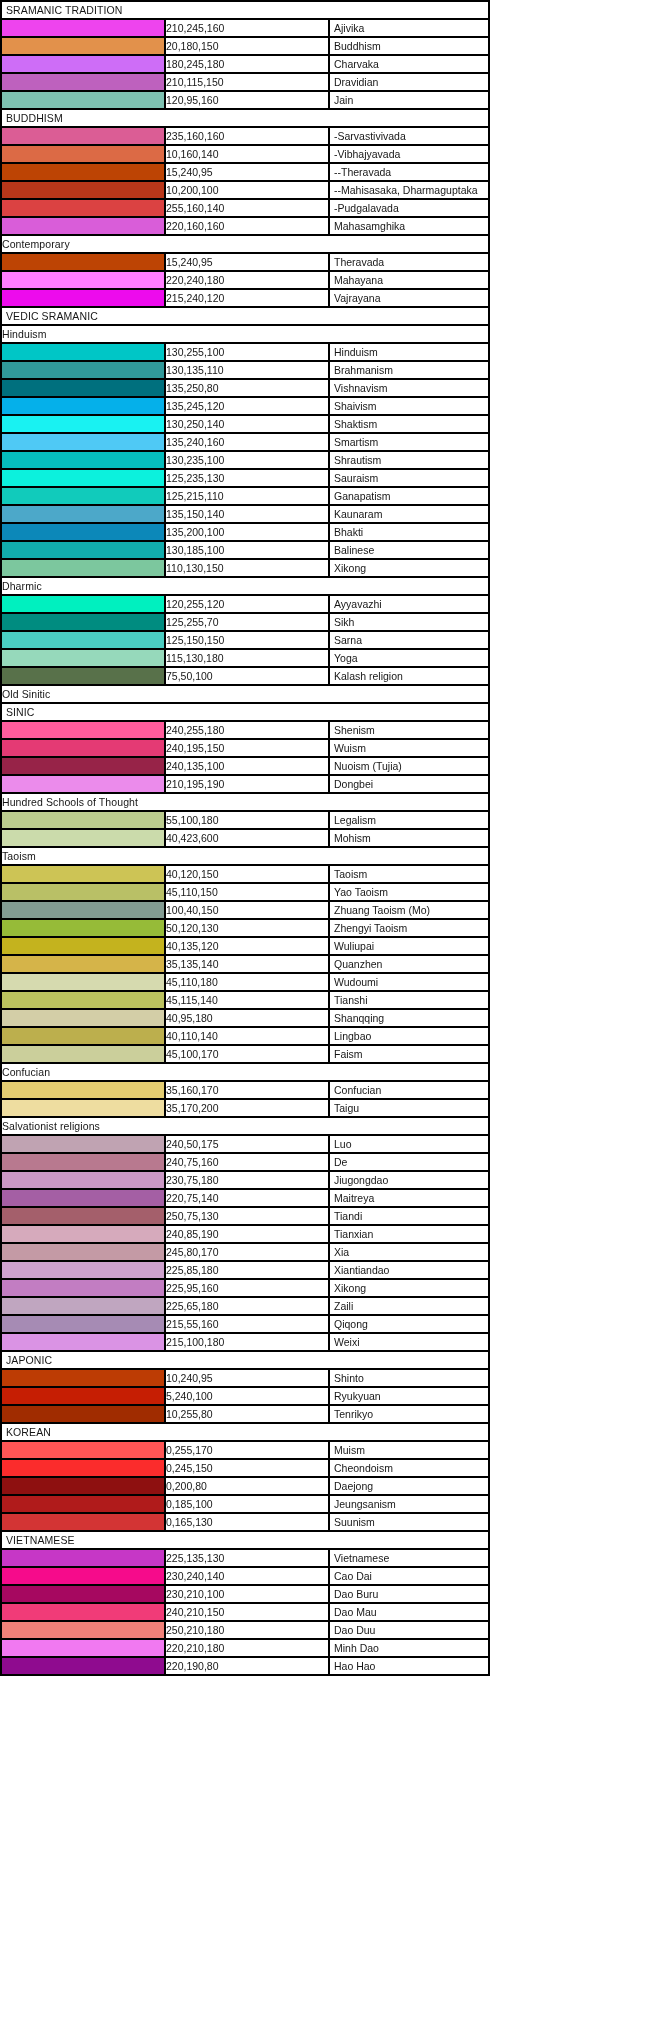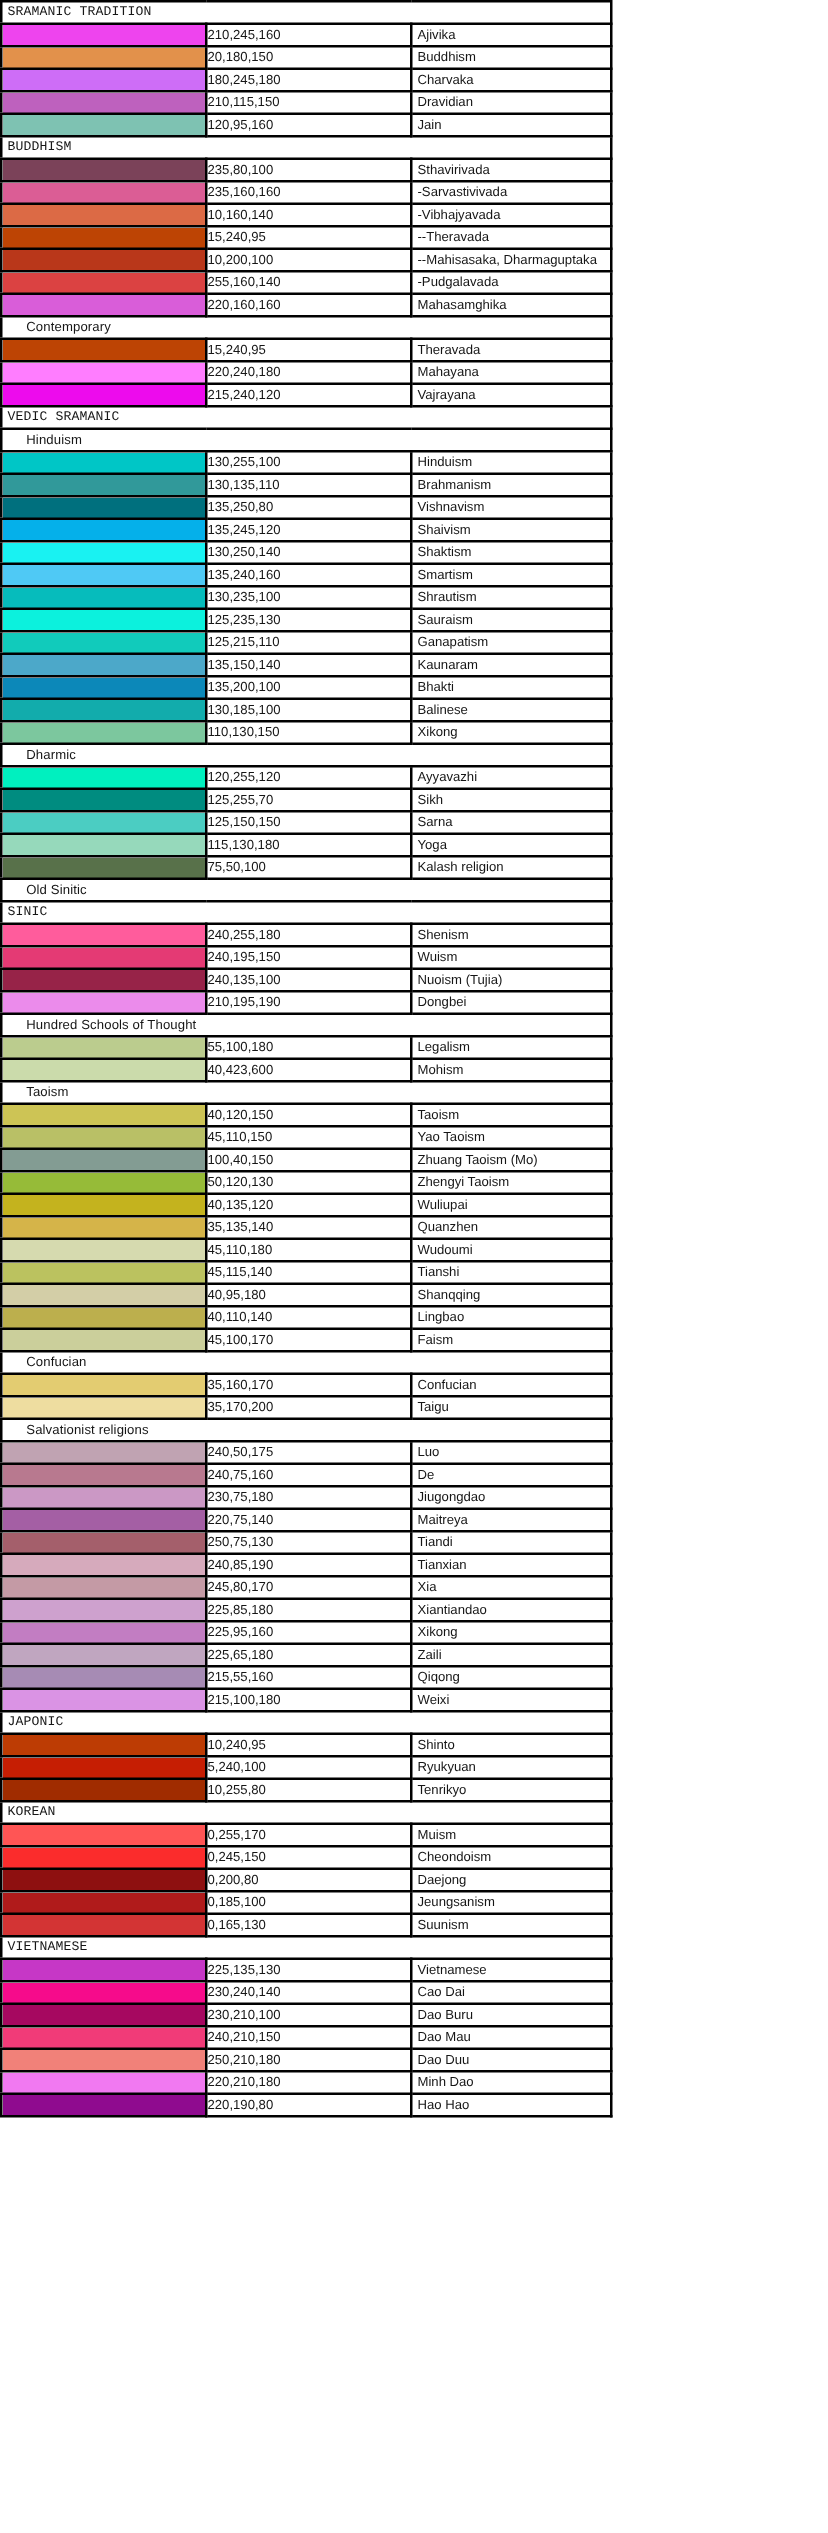--- a/index.html
+++ b/index.html
@@ -51,24 +51,23 @@
 
   
   tr.hdr td.hdr-cell{
     padding-left:6px;
     background:#ffffff;
     font-size:10.5px;
     letter-spacing:0.1px;
   }
   tr.hdr-major td.hdr-cell{
     padding-left:4px;
-    font-family:Liberation Mono, monospace;
   }
   tr.hdr-sub td.hdr-cell{
-    padding-left:19px;
+    padding-left:0;
   }
   .name{
     overflow:visible;
   }
   td.name{
     position:relative;
   }
   td.name span{
     position:absolute;
     left:4px;
@@ -123,27 +122,20 @@
           <td class="swatch" style="background: rgb(126, 194, 178);"></td>
           <td class="code">120,95,160</td>
           <td class="name">
             <span>Jain</span>
           </td>
         </tr>
         <tr class="hdr hdr-major">
           <td class="hdr-cell" colspan="3">BUDDHISM</td>
         </tr>
         <tr class="ent">
-          <td class="swatch" style="background: rgb(123, 66, 89);"></td>
-          <td class="code">235,80,100</td>
-          <td class="name">
-            <span>Sthavirivada</span>
-          </td>
-        </tr>
-        <tr class="ent">
           <td class="swatch" style="background: rgb(219, 93, 149);"></td>
           <td class="code">235,160,160</td>
           <td class="name">
             <span>-Sarvastivivada</span>
           </td>
         </tr>
         <tr class="ent">
           <td class="swatch" style="background: rgb(220, 106, 69);"></td>
           <td class="code">10,160,140</td>
           <td class="name">

